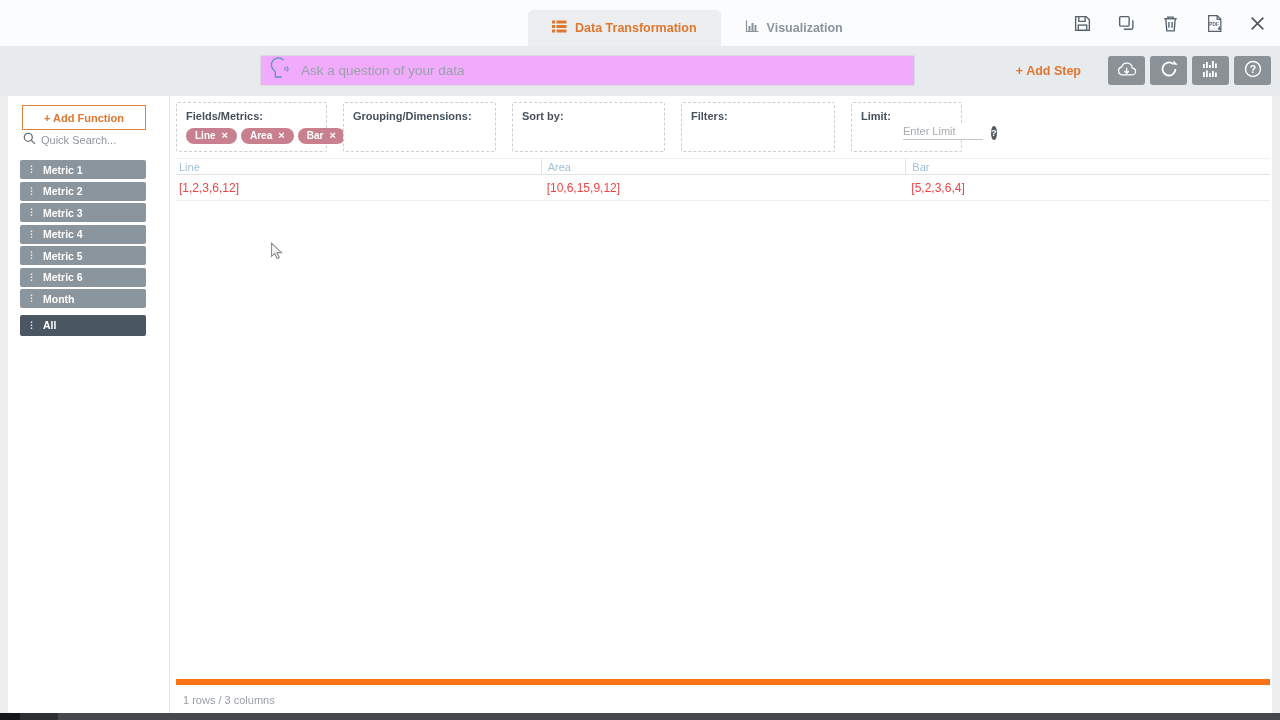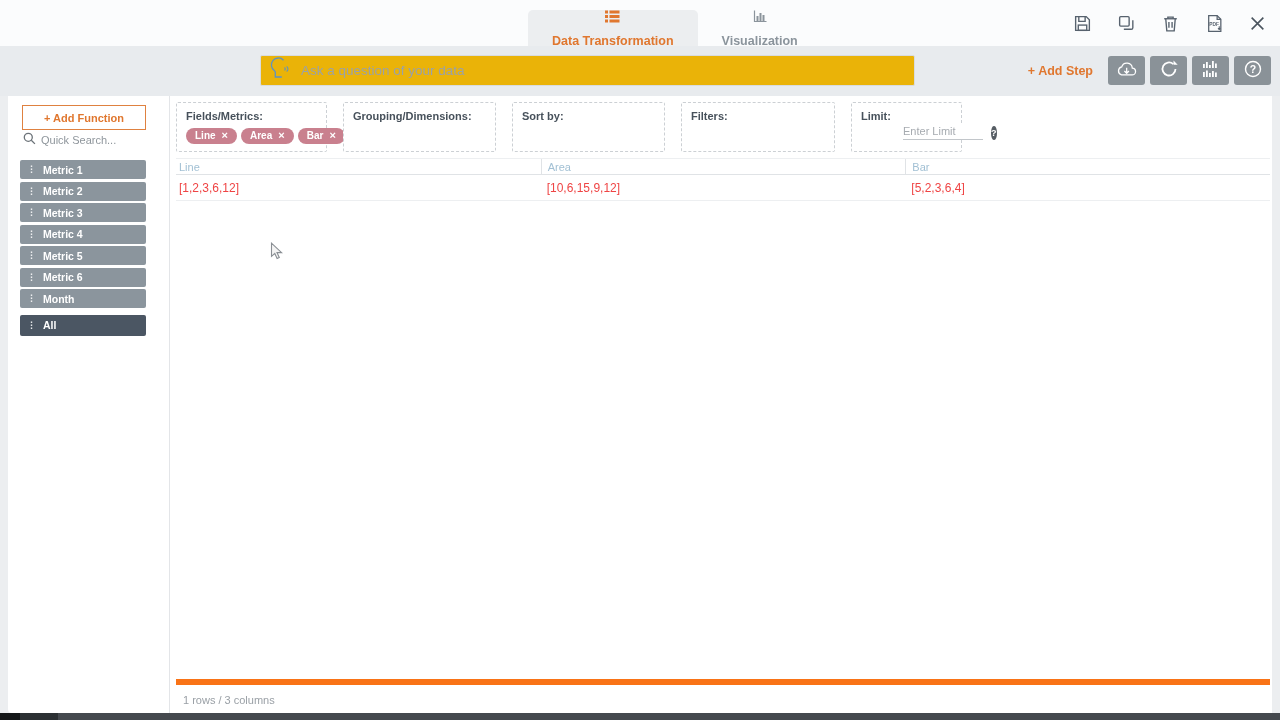--- a/index.html
+++ b/index.html
@@ -4,34 +4,34 @@
 <style>
   * { margin:0; padding:0; box-sizing:border-box; }
   html,body { width:1280px; height:720px; overflow:hidden; }
   body { font-family:"Liberation Sans", sans-serif; }
   .screen { position:relative; width:1280px; height:720px; background:#eceef0; overflow:hidden; }
 
   
   .topbar { position:absolute; top:0; left:0; right:0; height:46px; background:#fbfcfd; }
   .tabs { position:absolute; left:528px; top:10px; display:flex; height:36px; }
   .tab { display:flex; align-items:center; gap:8px; padding:0 24px; font-size:12.5px; font-weight:bold;
-         color:#8b949c; border-radius:5px 5px 0 0; cursor:default;flex-direction:column; }
+         color:#8b949c; border-radius:5px 5px 0 0; cursor:default; }
   .tab.active { background:#eceef0; color:#e0772f; }
   .win-icons { position:absolute; right:14px; top:14px; display:flex; gap:25px; align-items:center; }
   .win-icons svg { display:block; }
 
   
   .toolbar { position:absolute; top:46px; left:0; right:0; height:50px; background:#e8ebee; }
-  .searchbox { position:absolute; left:260px; top:9px; width:655px; height:31px; background:#eab308;
+  .searchbox { position:absolute; left:260px; top:9px; width:655px; height:31px; background:#f0abfc;
                border:1px solid #d9dcdf; border-radius:2px; display:flex; align-items:center; padding:0 8px; gap:6px; }
   .searchbox input { border:none; outline:none; flex:1; font-size:13.5px; color:#555; background:transparent;
                      font-family:"Liberation Sans", sans-serif; }
   .searchbox input::placeholder { color:#9aa1a8; }
   .toolbar-right { position:absolute; right:9px; top:10px; display:flex; gap:5px; align-items:center; }
-  .add-step { color:#e0772f; font-weight:bold; font-size:12.5px; margin-right:10px; cursor:default; }
+  .add-step { color:#e0772f; font-weight:bold; font-size:12.5px; margin-right:22px; cursor:default; }
   .tool-btn { width:37px; height:29px; background:#8a9298; border:none; border-radius:3px;
               display:flex; align-items:center; justify-content:center; padding:0; }
 
   
   .sidebar { position:absolute; left:8px; top:96px; width:162px; bottom:7px; background:#fff;
              border-right:1px solid #e3e5e8; border-radius:0 0 0 4px; }
   .add-fn { position:absolute; left:14px; top:9px; width:124px; height:25px; background:#fff;
             border:1px solid #df8140; border-radius:0; color:#e0772f; font-weight:bold; font-size:11px;
             font-family:"Liberation Sans", sans-serif; }
   .quick-search { position:absolute; left:15px; top:35px; display:flex; gap:5px; align-items:center; }

